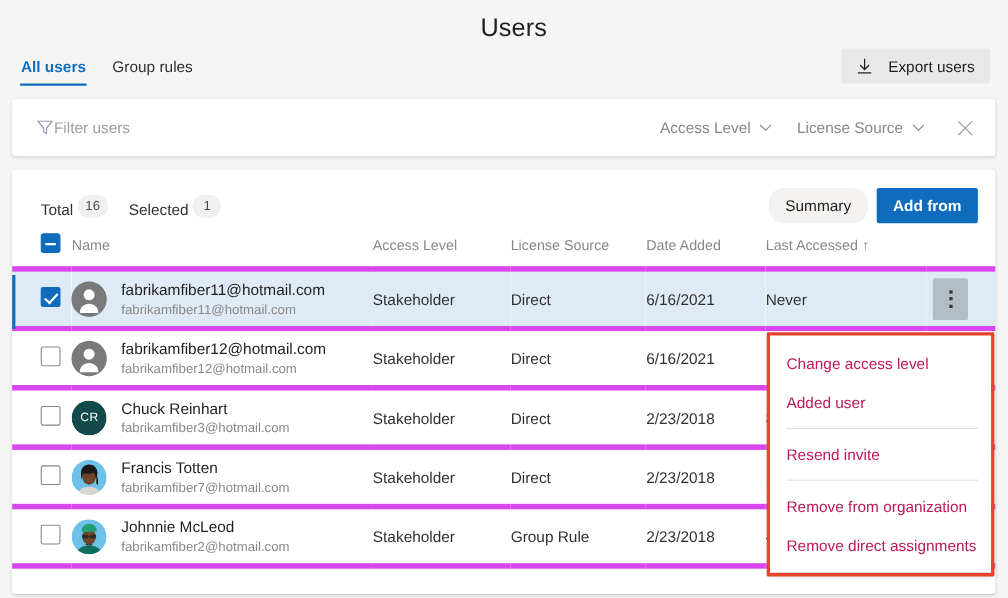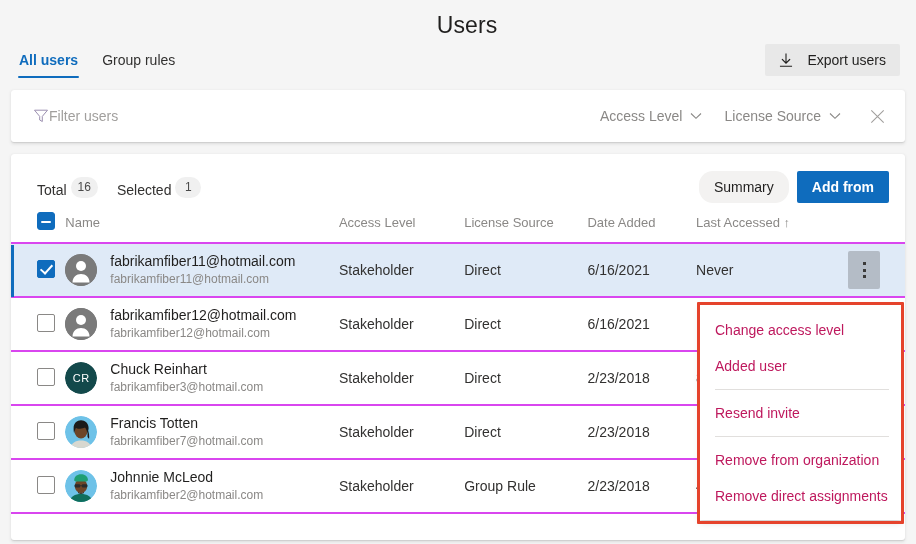--- a/index.html
+++ b/index.html
@@ -108,21 +108,21 @@
   .th-access { width: 120px; }
   .th-license { width: 118px; }
   .th-date { width: 104px; }
   .th-last { width: 140px; }
   .th-menu { width: 60px; }
 
   .tbl td {
     font-size: 14px; color: #323130;
     padding: 0; vertical-align: middle; height: 54px;
   }
-  .row { border-top: 2px solid #d946ef; }
+  .row { border-top: 5px solid #d946ef; }
   .row.selected { background: #dfeaf7; position: relative; }
   .row.selected td:first-child::before {
     content: ""; position: absolute; left: 0; top: 0; bottom: 0;
     width: 3px; background: #0f6cbd;
   }
   .cell-check { padding-left: 26px !important; }
   .cell-name { padding-right: 10px !important; }
   .name-wrap { display: flex; align-items: center; gap: 13px; }
   .name-text { display: flex; flex-direction: column; gap: 2px; min-width: 0; }
   .name-primary {

